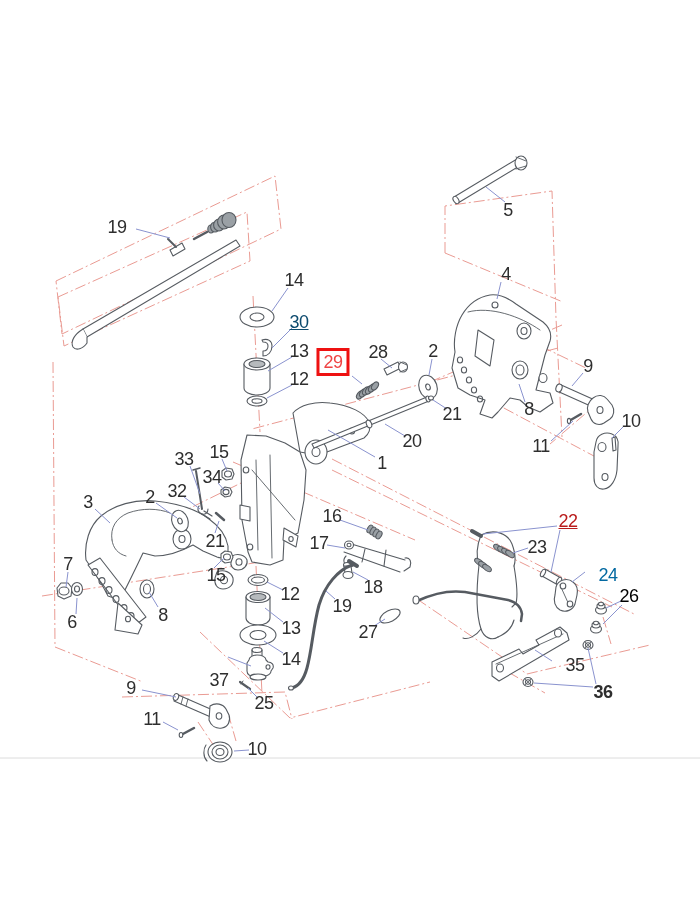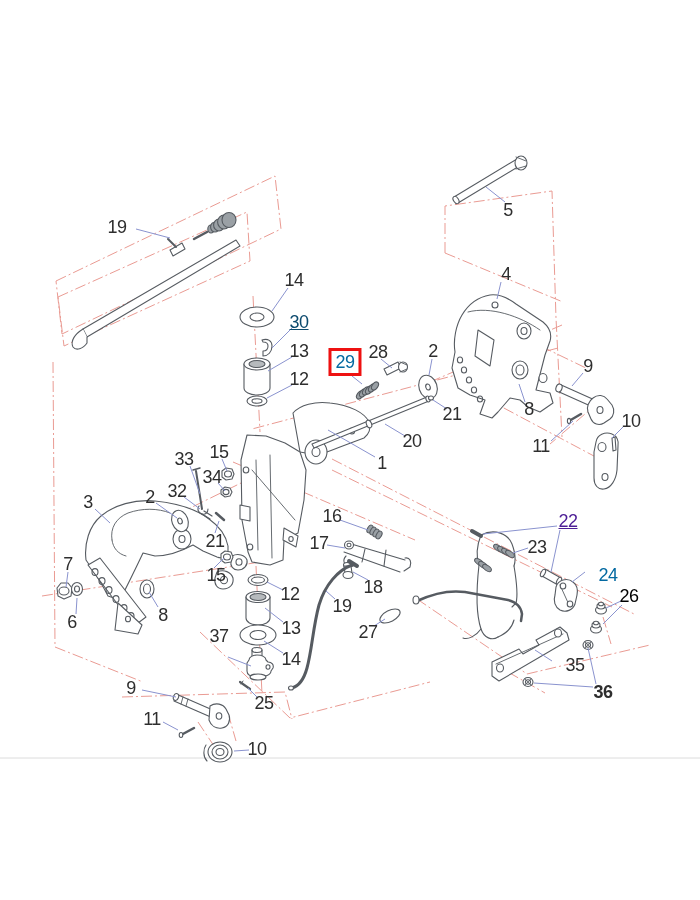--- a/index.html
+++ b/index.html
@@ -419,21 +419,21 @@
   </svg>
 
 <div id="labels-layer">
     <div class="part-label" style="left: 117px; top: 227px; color: rgb(46, 46, 46);">19</div>
     <div class="part-label" style="left: 508px; top: 210px; color: rgb(46, 46, 46);">5</div>
     <div class="part-label" style="left: 506px; top: 274px; color: rgb(46, 46, 46);">4</div>
     <div class="part-label" style="left: 294px; top: 280px; color: rgb(46, 46, 46);">14</div>
     <div class="part-label" style="left: 299px; top: 322px; color: #0c4a6e; text-decoration: underline;">30</div>
     <div class="part-label" style="left: 299px; top: 351px; color: rgb(46, 46, 46);">13</div>
     <div class="part-label" style="left: 299px; top: 379px; color: rgb(46, 46, 46);">12</div>
-    <div class="part-label highlighted" style="left: 345px; top: 362px; color: #0369a1; border-color: rgb(238, 17, 17);">29</div>
+    <div class="part-label highlighted" style="left: 333px; top: 362px; color: #ef4444; border-color: rgb(238, 17, 17);">29</div>
     <div class="part-label" style="left: 378px; top: 352px; color: rgb(46, 46, 46);">28</div>
     <div class="part-label" style="left: 433px; top: 351px; color: rgb(46, 46, 46);">2</div>
     <div class="part-label" style="left: 588px; top: 366px; color: rgb(46, 46, 46);">9</div>
     <div class="part-label" style="left: 529px; top: 409px; color: rgb(46, 46, 46);">8</div>
     <div class="part-label" style="left: 452px; top: 414px; color: rgb(46, 46, 46);">21</div>
     <div class="part-label" style="left: 541px; top: 446px; color: rgb(46, 46, 46);">11</div>
     <div class="part-label" style="left: 631px; top: 421px; color: rgb(46, 46, 46);">10</div>
     <div class="part-label" style="left: 412px; top: 441px; color: rgb(46, 46, 46);">20</div>
     <div class="part-label" style="left: 382px; top: 463px; color: rgb(46, 46, 46);">1</div>
     <div class="part-label" style="left: 219px; top: 452px; color: rgb(46, 46, 46);">15</div>
@@ -447,24 +447,24 @@
     <div class="part-label" style="left: 68px; top: 564px; color: rgb(46, 46, 46);">7</div>
     <div class="part-label" style="left: 72px; top: 622px; color: rgb(46, 46, 46);">6</div>
     <div class="part-label" style="left: 163px; top: 615px; color: rgb(46, 46, 46);">8</div>
     <div class="part-label" style="left: 332px; top: 516px; color: rgb(46, 46, 46);">16</div>
     <div class="part-label" style="left: 319px; top: 543px; color: rgb(46, 46, 46);">17</div>
     <div class="part-label" style="left: 373px; top: 587px; color: rgb(46, 46, 46);">18</div>
     <div class="part-label" style="left: 342px; top: 606px; color: rgb(46, 46, 46);">19</div>
     <div class="part-label" style="left: 290px; top: 594px; color: rgb(46, 46, 46);">12</div>
     <div class="part-label" style="left: 291px; top: 628px; color: rgb(46, 46, 46);">13</div>
     <div class="part-label" style="left: 291px; top: 659px; color: rgb(46, 46, 46);">14</div>
-    <div class="part-label" style="left: 219px; top: 636px; color: rgb(46, 46, 46);">37</div>
+    <div class="part-label" style="left: 219px; top: 680px; color: rgb(46, 46, 46);">37</div>
     <div class="part-label" style="left: 264px; top: 703px; color: rgb(46, 46, 46);">25</div>
     <div class="part-label" style="left: 368px; top: 632px; color: rgb(46, 46, 46);">27</div>
-    <div class="part-label" style="left: 568px; top: 521px; color: #4c1d95; text-decoration: underline;">22</div>
+    <div class="part-label" style="left: 568px; top: 521px; color: #b91c1c; text-decoration: underline;">22</div>
     <div class="part-label" style="left: 537px; top: 547px; color: rgb(46, 46, 46);">23</div>
     <div class="part-label" style="left: 608px; top: 566px; color: #0369a1; margin-top: 9px;">24</div>
     <div class="part-label" style="left: 629px; top: 596px; color: #000000;">26</div>
     <div class="part-label" style="left: 559px; top: 665px; color: rgb(46, 46, 46); margin-left: 16px;">35</div>
     <div class="part-label" style="left: 603px; top: 692px; color: rgb(46, 46, 46); font-weight: bold;">36</div>
     <div class="part-label" style="left: 131px; top: 688px; color: rgb(46, 46, 46);">9</div>
     <div class="part-label" style="left: 152px; top: 719px; color: rgb(46, 46, 46);">11</div>
     <div class="part-label" style="left: 257px; top: 749px; color: rgb(46, 46, 46);">10</div>
   </div>
 

